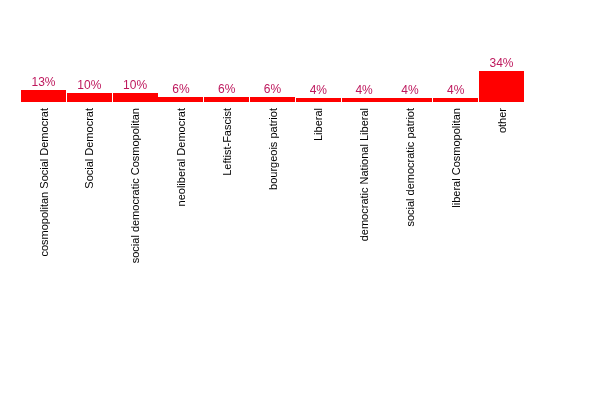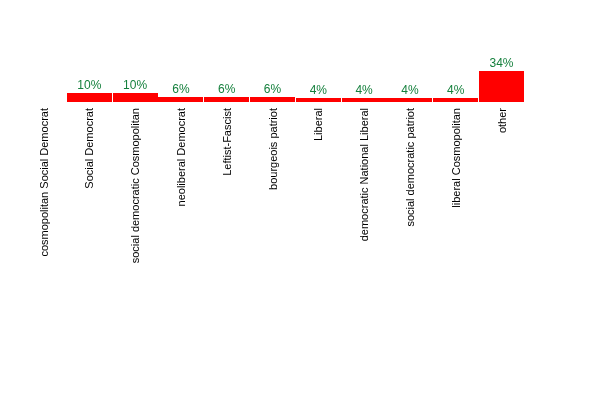--- a/index.html
+++ b/index.html
@@ -44,21 +44,21 @@
     width: 45px;
     background: #ff0000;
   }
 
   .bar-value {
     position: absolute;
     left: 50%;
     transform: translateX(-50%);
     font-size: 12px;
     line-height: 14px;
-    color: #15803d;
+    color: #be185d;
     white-space: nowrap;
     margin-top: 14px;
   }
 
   
   #category-axis {
     position: absolute;
     left: 21px;
     top: 108px;
     width: 503px;
@@ -84,20 +84,24 @@
     white-space: nowrap;
   }
 </style>
 </head>
 <body>
 
 <div id="chart-root">
 
   <div id="plot-area">
 
+    <div class="bar-slot" style="left:0px;">
+      <span class="bar-value" style="bottom: 13px;">13%</span>
+      <div class="bar" style="height: 12px; background: rgb(255, 0, 0);"></div>
+    </div>
 
     <div class="bar-slot" style="left:45.8px;">
       <span class="bar-value" style="bottom: 10px;">10%</span>
       <div class="bar" style="height: 9px; background: rgb(255, 0, 0);"></div>
     </div>
 
     <div class="bar-slot" style="left:91.6px;">
       <span class="bar-value" style="bottom: 10px;">10%</span>
       <div class="bar" style="height: 9px; background: rgb(255, 0, 0);"></div>
     </div>

